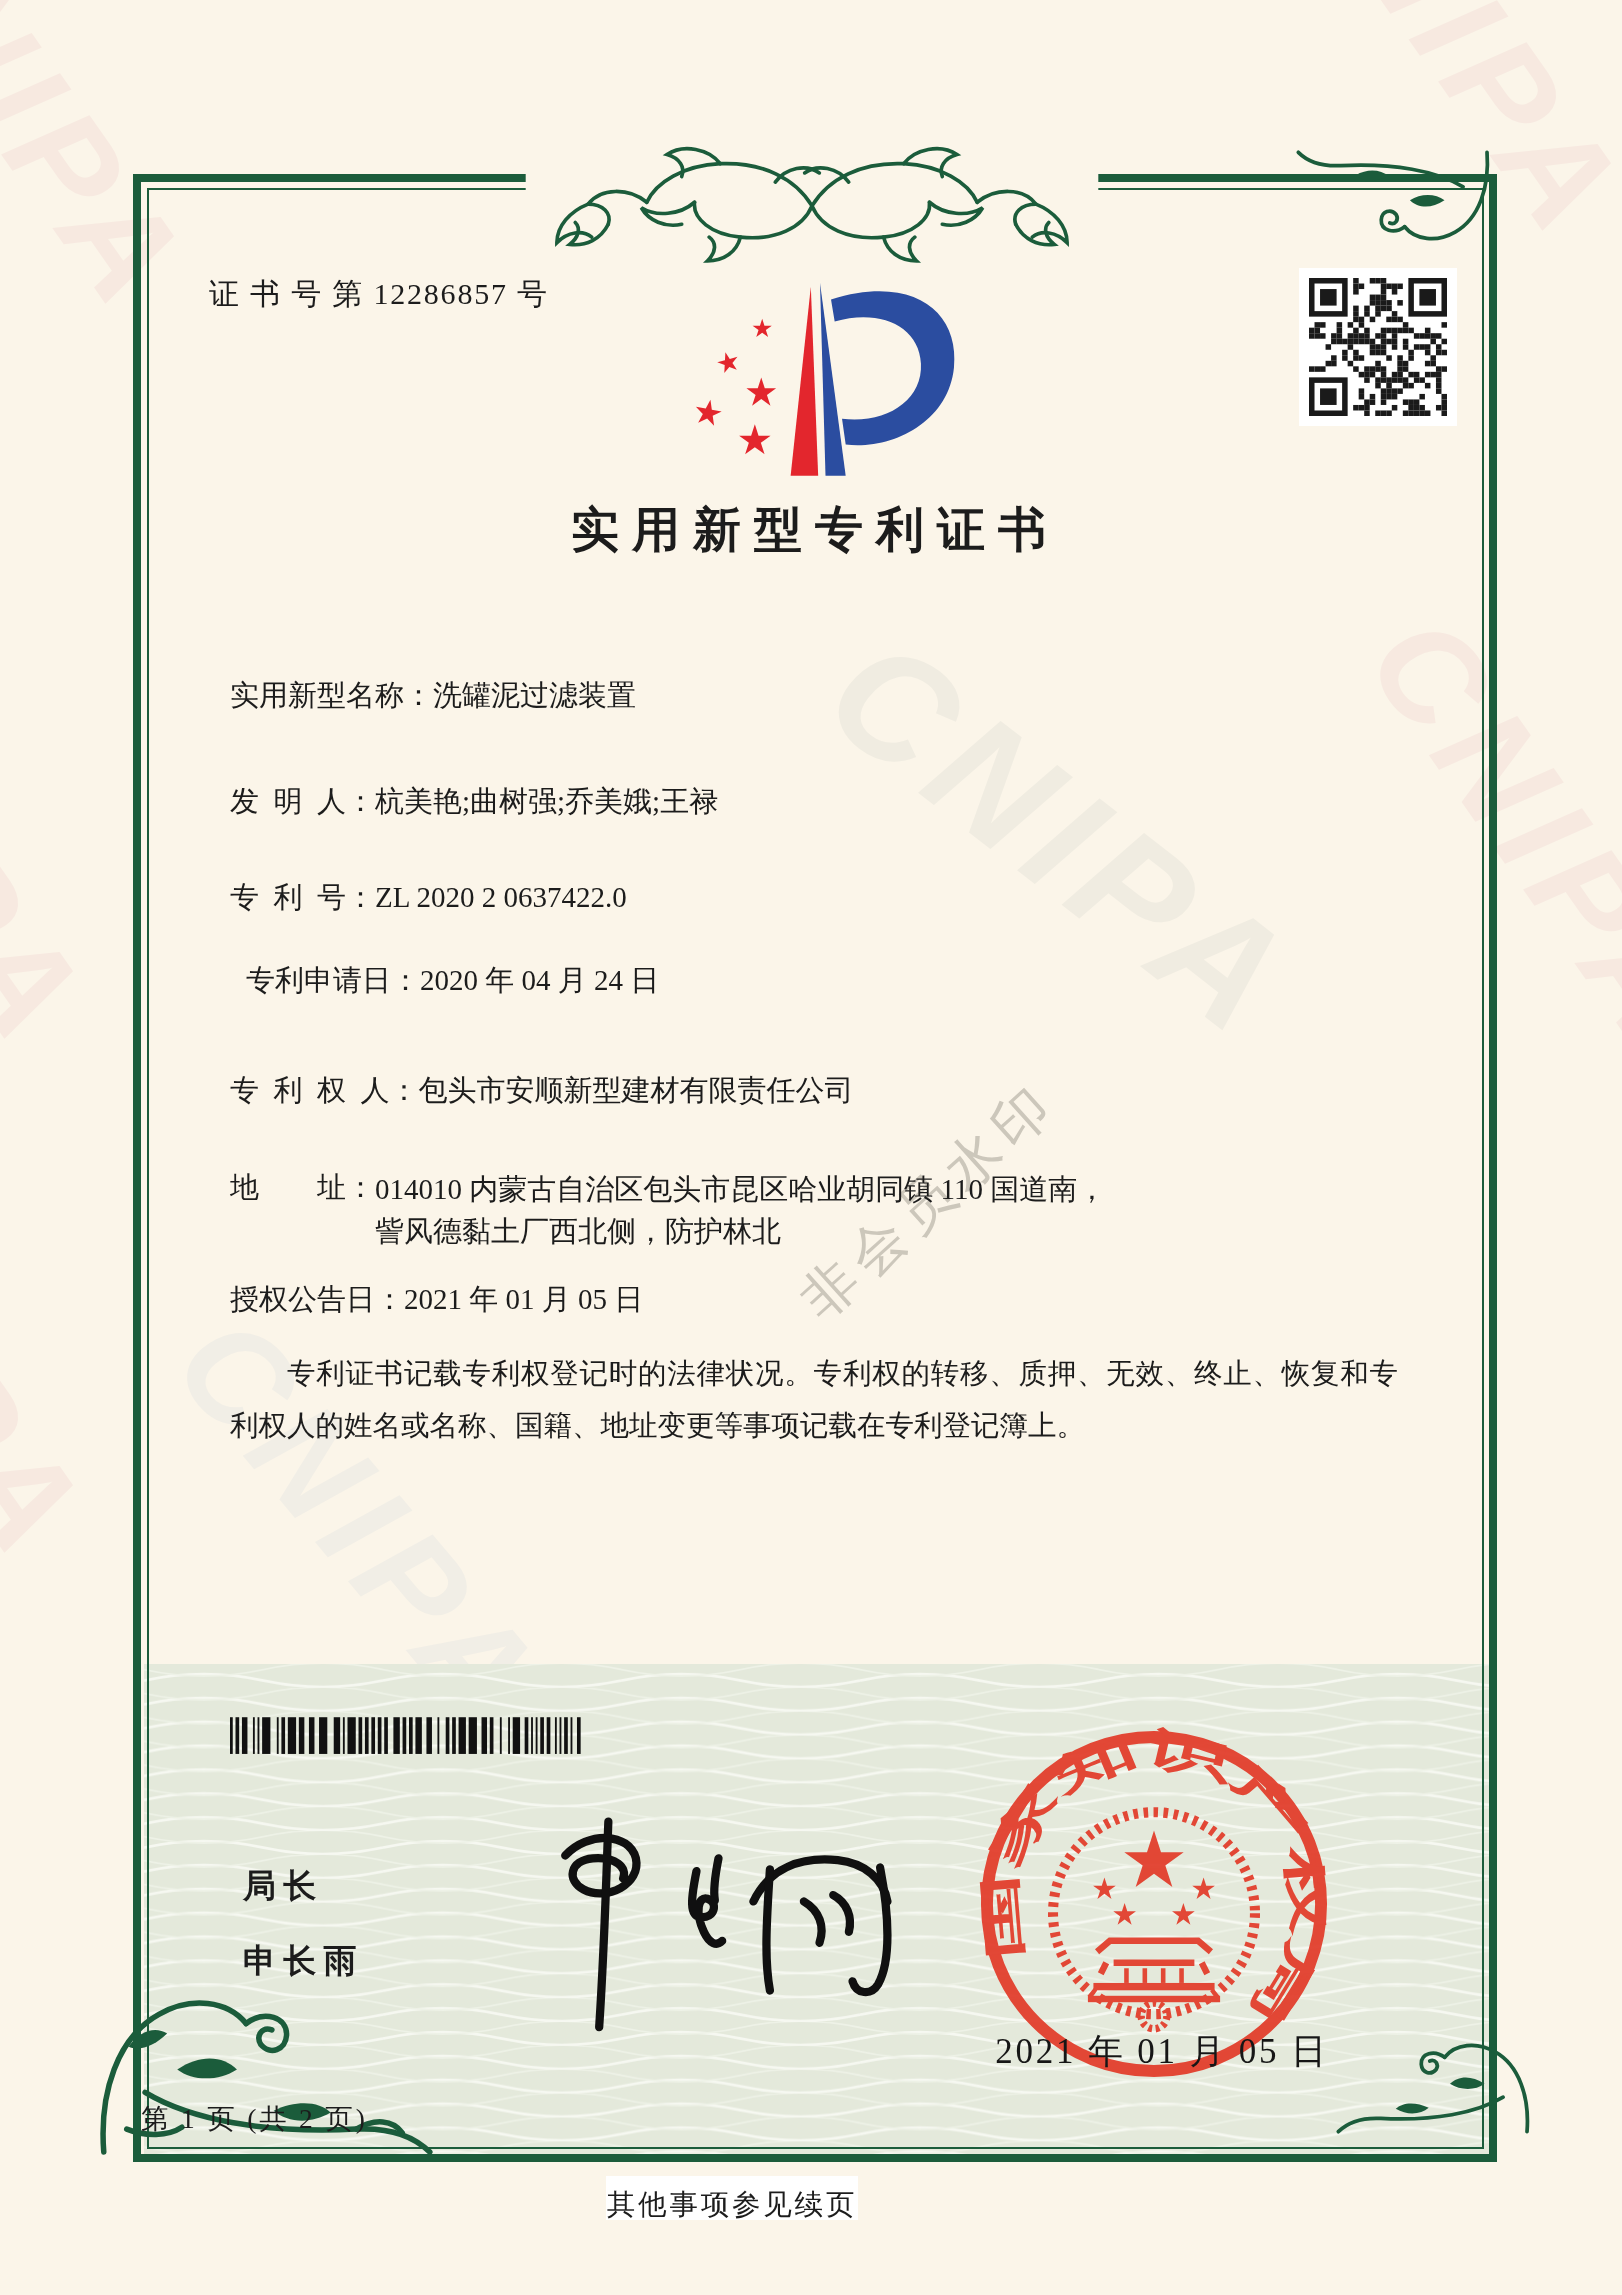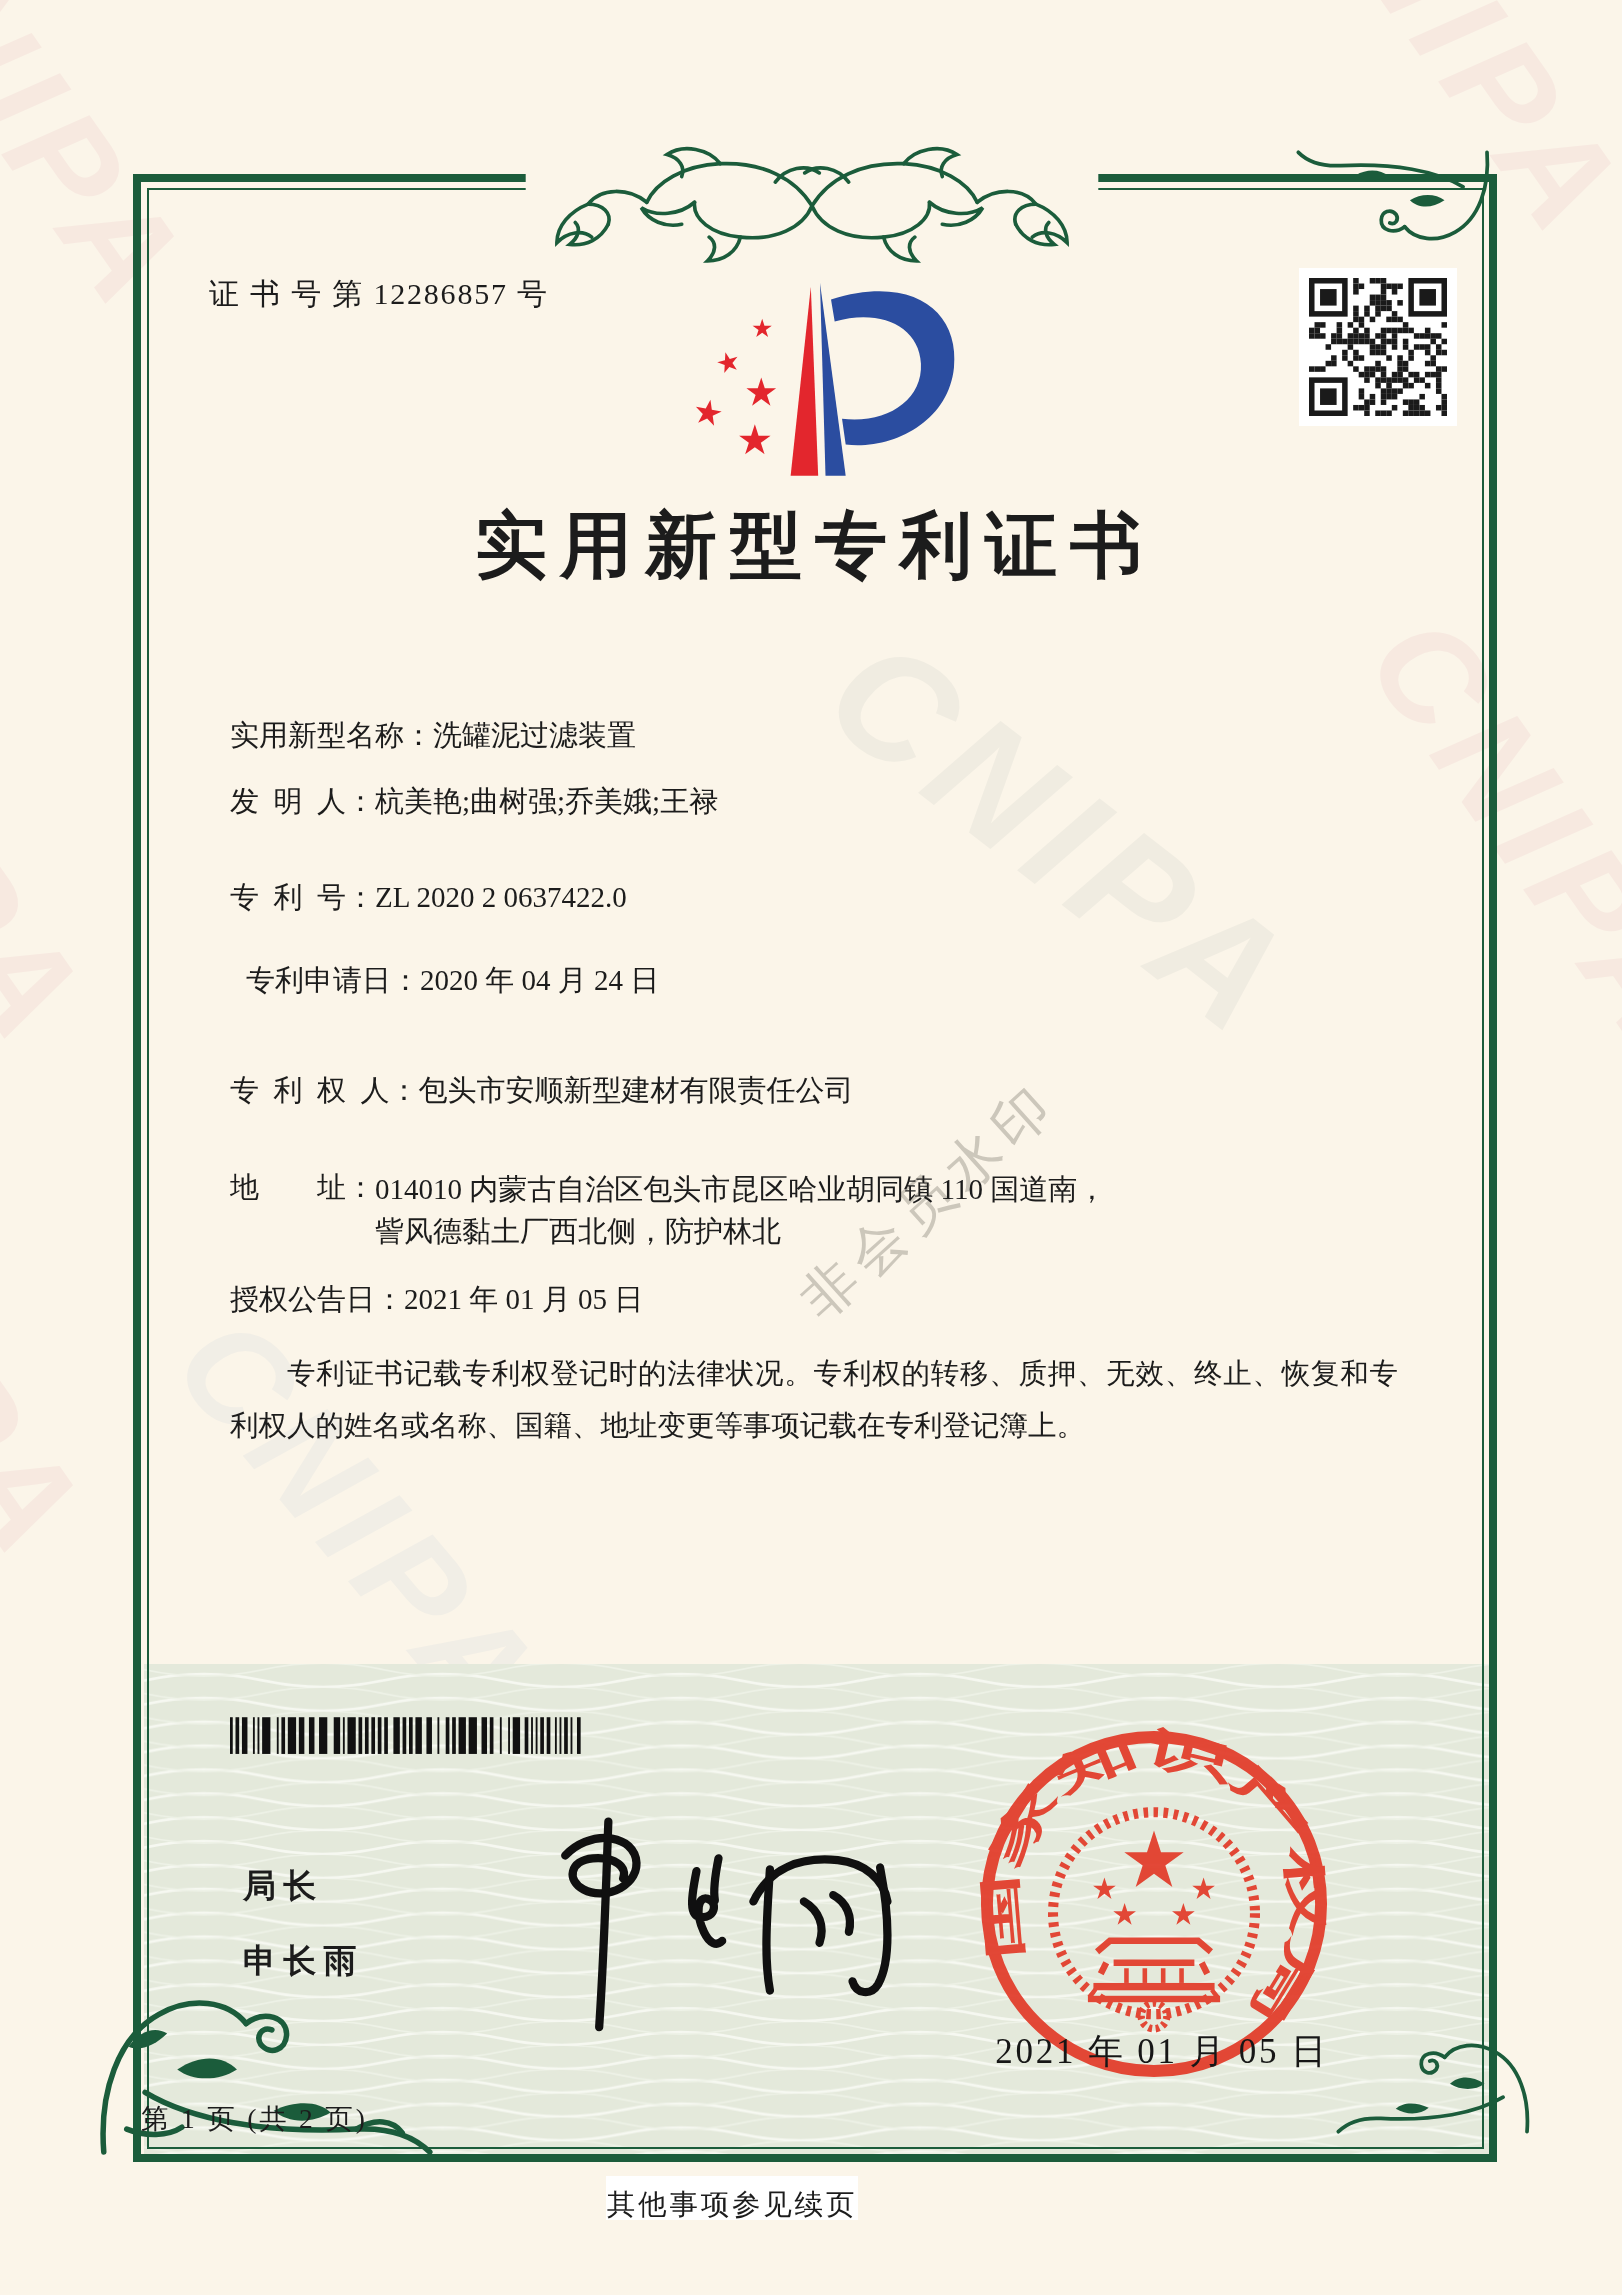--- a/index.html
+++ b/index.html
@@ -19,21 +19,21 @@
   
   .waveband{position:absolute;left:144px;top:1664px;z-index:1;}
   .frame{position:absolute;left:133px;top:174px;width:1348px;height:1972px;
          border:8.3px solid #1b5c3b;z-index:2;pointer-events:none;}
   .frame-inner{position:absolute;left:5.5px;top:5.5px;right:5.5px;bottom:5.5px;
          border:2.8px solid #1b5c3b;}
   .orn{z-index:3;}
   
   .z4{z-index:4;}
   .cert-no{left:209px;top:274px;font-size:30px;letter-spacing:1.8px;}
-  .title{left:141px;top:498px;width:1348px;text-align:center;font-size:72px;
+  .title{left:141px;top:498px;width:1348px;text-align:center;font-size:48px;
          font-weight:bold;letter-spacing:13px;}
   .row{left:230px;font-size:29px;width:1286px;}
   .row .lab{white-space:pre;}
   .addrblock{display:inline-block;vertical-align:top;line-height:42px;}
   .pair2{position:absolute;left:606px;top:0;}
   .bodytext{left:230px;top:1348px;width:1168px;font-size:28.5px;line-height:52px;
             text-align:justify;}
   .bodytext p{margin:0;text-indent:2em;}
   .qrbox{left:1299px;top:268px;width:158px;height:158px;background:#fff;}
   .director{left:243px;font-size:33px;font-weight:bold;letter-spacing:7.3px;
@@ -359,21 +359,21 @@
       <rect x="108" y="144" width="6" height="6" fill="#1a1a1a"></rect>
       <rect x="114" y="144" width="6" height="6" fill="#1a1a1a"></rect>
       <rect x="120" y="144" width="6" height="6" fill="#1a1a1a"></rect>
       <rect x="126" y="144" width="6" height="6" fill="#1a1a1a"></rect>
       <rect x="144" y="144" width="6" height="6" fill="#1a1a1a"></rect>
     </svg>
 </div>
 
 <div class="abs z4 title">实用新型专利证书</div>
 
-<div class="abs z4 row" style="top:716px;">
+<div class="abs z4 row" style="top:676px;">
   <span class="lab">实用新型名称：</span><span>洗罐泥过滤装置</span>
 </div>
 <div class="abs z4 row" style="top:782px;">
   <span class="lab">发 明 人：</span><span>杭美艳;曲树强;乔美娥;王禄</span>
 </div>
 <div class="abs z4 row" style="top:878px;">
   <span class="lab">专 利 号：</span><span>ZL 2020 2 0637422.0</span>
 </div>
 <div class="abs z4 row" style="top:961px;margin-left:16px;">
   <span class="lab">专利申请日：</span><span>2020 年 04 月 24 日</span>

